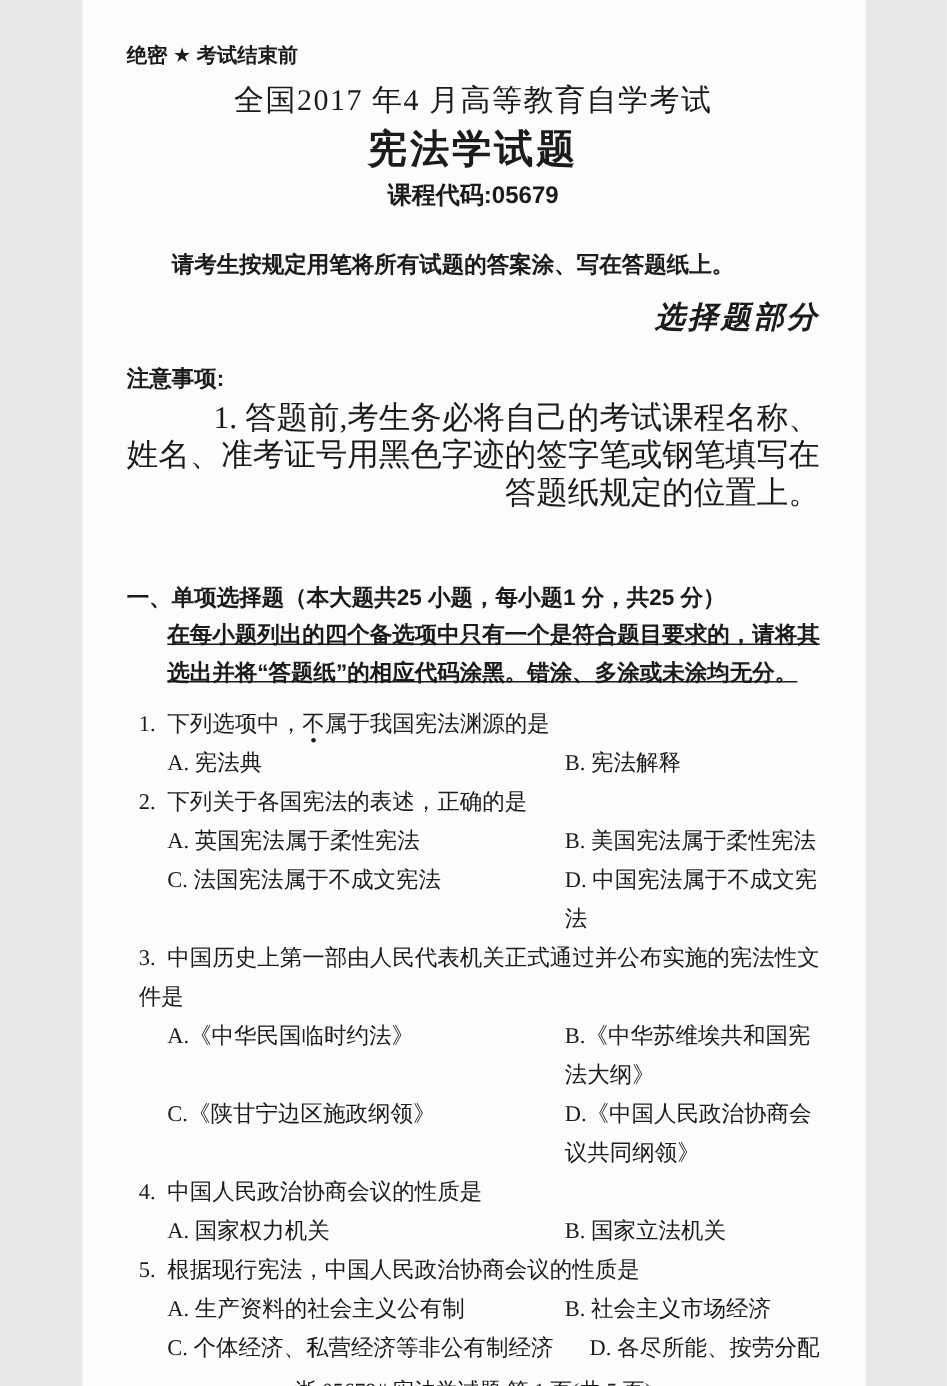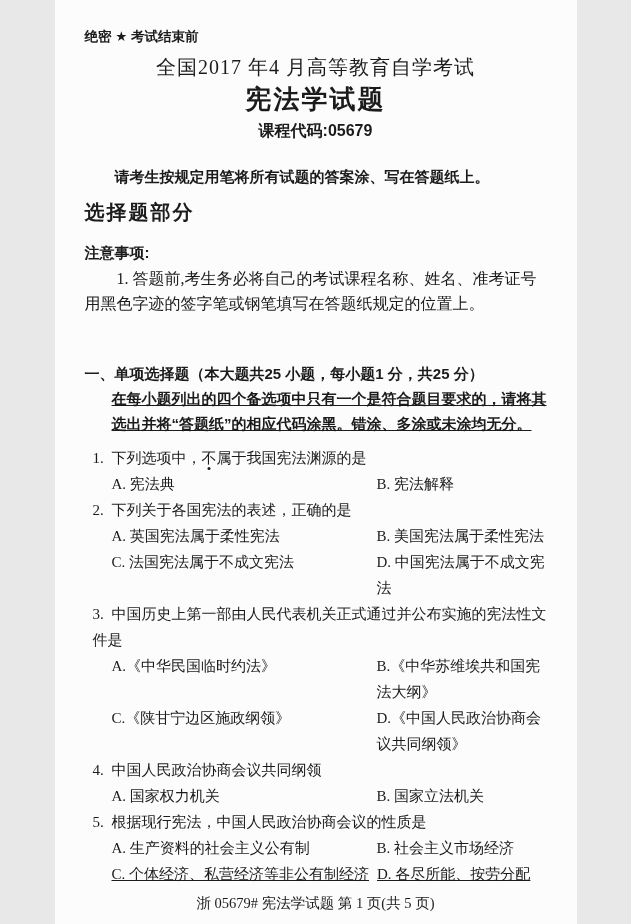--- a/index.html
+++ b/index.html
@@ -33,31 +33,31 @@
     text-align:center;font-size:16px;line-height:20px;margin-top:6px;
     font-family:"Liberation Sans","DejaVu Sans",sans-serif;
     font-weight:bold;
   }
   .instruction{
     margin:26px 0 0 0;text-indent:2em;font-size:15px;line-height:20px;
     font-family:"Liberation Sans","DejaVu Sans",sans-serif;
     font-weight:bold;
   }
   .section-title{
-    text-align:left;font-size:20px;line-height:24px;margin:13px 0 0 0;
+    text-align:right;font-size:20px;line-height:24px;margin:13px 0 0 0;
     font-family:"Liberation Sans","DejaVu Sans",sans-serif;
-    font-weight:bold;letter-spacing:2px;
+    font-weight:bold;letter-spacing:2px;font-style:italic;
   }
   .notes-title{
     margin-top:19px;font-size:15px;line-height:20px;
     font-family:"Liberation Sans","DejaVu Sans",sans-serif;
     font-weight:bold;
   }
   .note{
-    margin:3px 0 0 0;text-indent:2em;font-size:16px;line-height:25px;
+    margin:3px 0 0 0;text-indent:2em;font-size:21px;line-height:25px;text-align:right;
   }
   .part{margin-top:45px;}
   .part-heading{
     font-family:"Liberation Sans","DejaVu Sans",sans-serif;
     font-weight:bold;font-size:15px;line-height:25px;
   }
   .part-subheading{
     font-family:"Liberation Sans","DejaVu Sans",sans-serif;
     font-weight:bold;font-size:15px;line-height:25px;
     margin-left:27px;
@@ -66,21 +66,21 @@
   .questions{margin-top:9px;}
   .question{margin-left:8px;}
   .stem{line-height:26px;}
   .q-num{display:inline-block;min-width:19px;}
   .opt-row{
     display:grid;grid-template-columns:265px auto;
     padding-left:19px;line-height:26px;
   }
   .opt-row-flow{
     display:grid;grid-template-columns:auto auto;justify-content:start;
-    column-gap:8px;padding-left:19px;line-height:26px;text-decoration:underline;
+    column-gap:24px;padding-left:19px;line-height:26px;
   }
   .em-under{position:relative;}
   .em-under::after{
     content:"";position:absolute;left:50%;transform:translateX(-50%);
     bottom:-4px;width:3px;height:3px;border-radius:50%;background:#1b1b1b;
   }
   .em-under:empty::after{display:none;}
   .footer{
     text-align:center;font-size:14.5px;line-height:18px;margin-top:7px;
   }
@@ -138,21 +138,21 @@
         <span>A.《中华民国临时约法》</span>
         <span>B.《中华苏维埃共和国宪法大纲》</span>
       </div>
       <div class="opt-row">
         <span>C.《陕甘宁边区施政纲领》</span>
         <span>D.《中国人民政治协商会议共同纲领》</span>
       </div>
     </div>
 
     <div class="question">
-      <div class="stem"><span class="q-num">4.</span><span>中国人民政治协商会议共同纲领</span><span class="em-under"></span><span></span></div>
+      <div class="stem"><span class="q-num">4.</span><span>中国人民政治协商会议的性质是</span><span class="em-under"></span><span></span></div>
       <div class="opt-row">
         <span>A. 国家权力机关</span>
         <span>B. 国家立法机关</span>
       </div>
     </div>
 
     <div class="question">
       <div class="stem"><span class="q-num">5.</span><span>根据现行宪法，中国人民政治协商会议的性质是</span><span class="em-under"></span><span></span></div>
       <div class="opt-row">
         <span>A. 生产资料的社会主义公有制</span>

